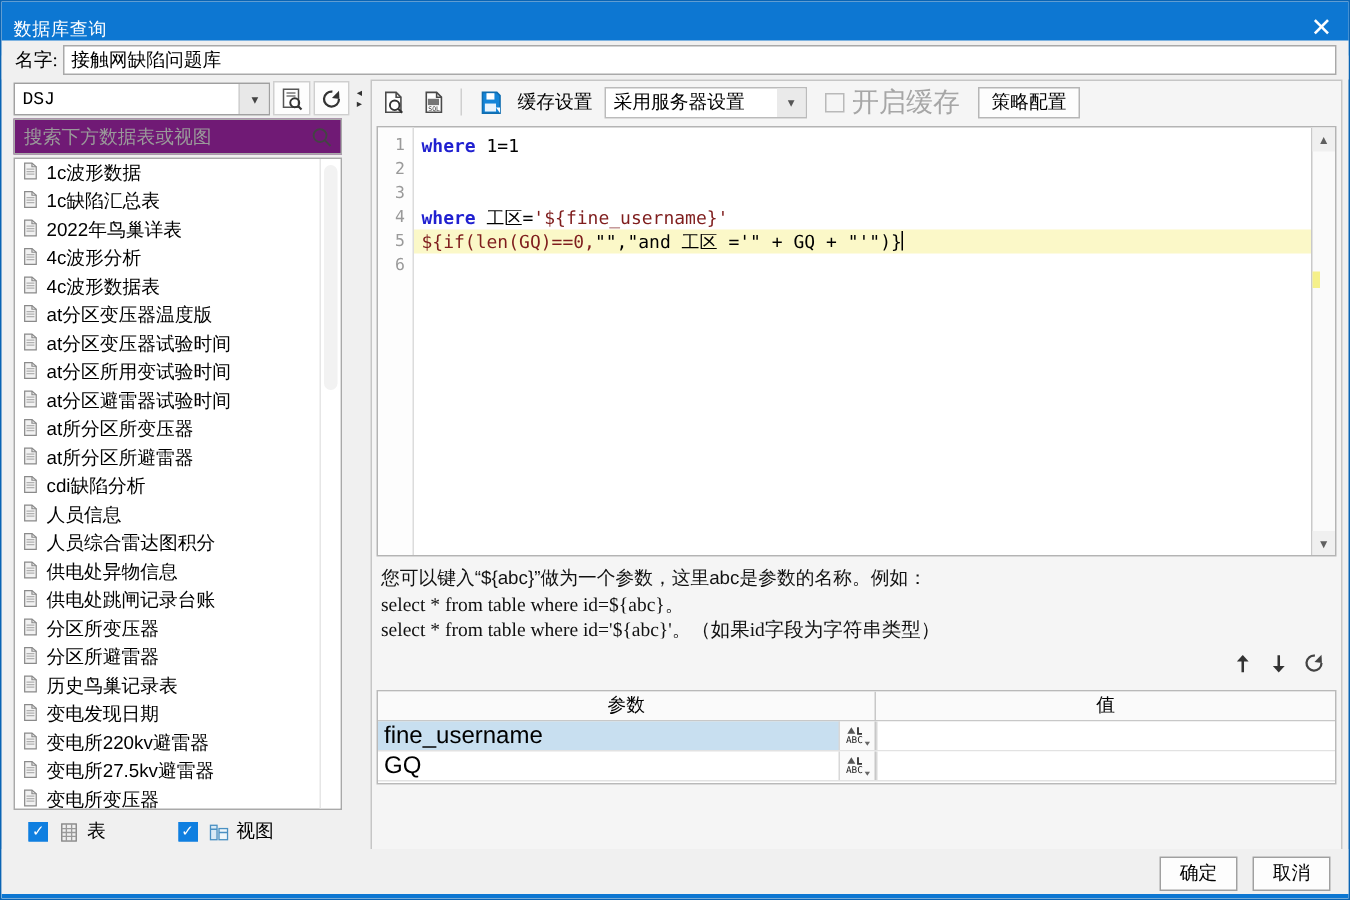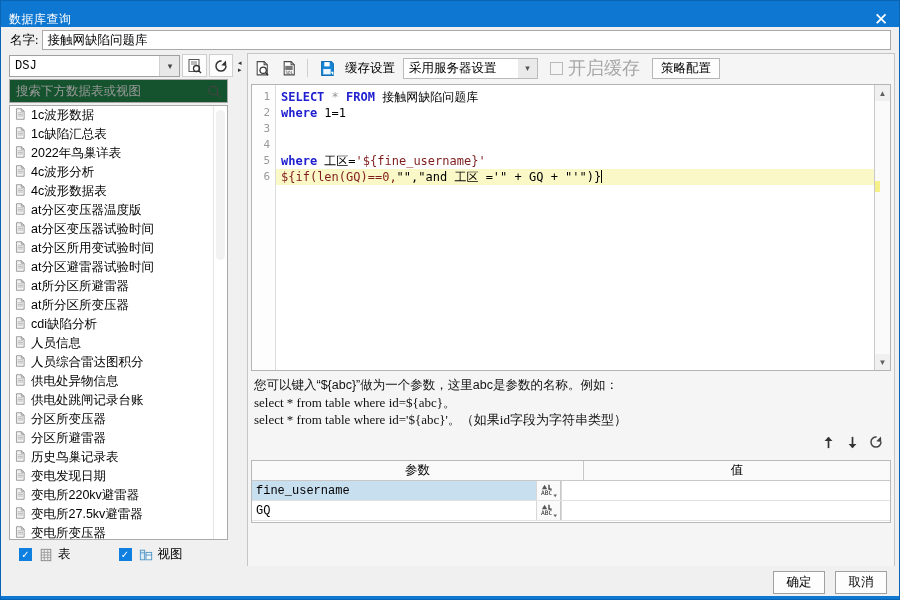--- a/index.html
+++ b/index.html
@@ -147,21 +147,21 @@
     justify-content: center;
     font-size: 7px;
     color: #333;
     cursor: pointer;
     line-height: 7px;
   }
   .search-row {
     position: absolute;
     left: 2px; top: 26px;
     width: 219px; height: 24px;
-    background: #14532d;
+    background: #701a75;
     border: 1px solid #a9a9a9;
     box-sizing: border-box;
     display: flex;
     align-items: center;
     gap: 40px;
   }
   .search-row .ph {
     flex: 1;
     padding-left: 6px;
     color: #9a9a9a;
@@ -447,25 +447,25 @@
     font-size: 12.5px;
   }
   .pt-row {
     display: flex;
     height: 20px;
     border-bottom: 1px solid #e2e2e2;
     box-sizing: border-box;
   }
   .pt-row.sel .c1 { background: #c8dff0; }
   .pt-row .c1 {
-    width: 285px;
+    width: 308px;
     padding-left: 4px;
     display: flex; align-items: center;
-    font-family: Liberation Mono, monospace;
-    font-size: 12px;
+    font-family: Liberation Sans, sans-serif;
+    font-size: 16px;
     box-sizing: border-box;
     border-right: 1px solid #d8d8d8;
   }
   .pt-row .ctype {
     width: 24px;
     background: #fafafa;
     border-right: 1px solid #c8c8c8;
     display: flex; align-items: center; justify-content: center;
     box-sizing: border-box;
     cursor: pointer;
@@ -655,31 +655,31 @@
             <span class="nm">at分区避雷器试验时间</span>
           </div>
           <div class="tl-item">
             <span><svg width="13" height="14" viewBox="0 0 16 16">
                 <path d="M3 1.5 h6 L12.5 4.5 V14.5 H3 Z" fill="#f2f2f2" stroke="#8a8a8a" stroke-width="1"></path>
                 <path d="M9 1.5 V4.5 H12.5" fill="none" stroke="#8a8a8a" stroke-width="1"></path>
                 <line x1="4.5" y1="6.5" x2="11" y2="6.5" stroke="#b0b0b0"></line>
                 <line x1="4.5" y1="8.5" x2="11" y2="8.5" stroke="#b0b0b0"></line>
                 <line x1="4.5" y1="10.5" x2="11" y2="10.5" stroke="#b0b0b0"></line>
               </svg></span>
+            <span class="nm">at所分区所变压器</span>
+          </div>
+          <div class="tl-item">
+            <span><svg width="13" height="14" viewBox="0 0 16 16">
+                <path d="M3 1.5 h6 L12.5 4.5 V14.5 H3 Z" fill="#f2f2f2" stroke="#8a8a8a" stroke-width="1"></path>
+                <path d="M9 1.5 V4.5 H12.5" fill="none" stroke="#8a8a8a" stroke-width="1"></path>
+                <line x1="4.5" y1="6.5" x2="11" y2="6.5" stroke="#b0b0b0"></line>
+                <line x1="4.5" y1="8.5" x2="11" y2="8.5" stroke="#b0b0b0"></line>
+                <line x1="4.5" y1="10.5" x2="11" y2="10.5" stroke="#b0b0b0"></line>
+              </svg></span>
             <span class="nm">at所分区所避雷器</span>
-          </div>
-          <div class="tl-item">
-            <span><svg width="13" height="14" viewBox="0 0 16 16">
-                <path d="M3 1.5 h6 L12.5 4.5 V14.5 H3 Z" fill="#f2f2f2" stroke="#8a8a8a" stroke-width="1"></path>
-                <path d="M9 1.5 V4.5 H12.5" fill="none" stroke="#8a8a8a" stroke-width="1"></path>
-                <line x1="4.5" y1="6.5" x2="11" y2="6.5" stroke="#b0b0b0"></line>
-                <line x1="4.5" y1="8.5" x2="11" y2="8.5" stroke="#b0b0b0"></line>
-                <line x1="4.5" y1="10.5" x2="11" y2="10.5" stroke="#b0b0b0"></line>
-              </svg></span>
-            <span class="nm">at所分区所变压器</span>
           </div>
           <div class="tl-item">
             <span><svg width="13" height="14" viewBox="0 0 16 16">
                 <path d="M3 1.5 h6 L12.5 4.5 V14.5 H3 Z" fill="#f2f2f2" stroke="#8a8a8a" stroke-width="1"></path>
                 <path d="M9 1.5 V4.5 H12.5" fill="none" stroke="#8a8a8a" stroke-width="1"></path>
                 <line x1="4.5" y1="6.5" x2="11" y2="6.5" stroke="#b0b0b0"></line>
                 <line x1="4.5" y1="8.5" x2="11" y2="8.5" stroke="#b0b0b0"></line>
                 <line x1="4.5" y1="10.5" x2="11" y2="10.5" stroke="#b0b0b0"></line>
               </svg></span>
             <span class="nm">cdi缺陷分析</span>
@@ -873,21 +873,20 @@
     <div class="editor">
       <div class="gutter" id="gutter">
           <div class="ln">1</div>
           <div class="ln">2</div>
           <div class="ln">3</div>
           <div class="ln">4</div>
           <div class="ln">5</div>
           <div class="ln">6</div>
         </div>
       <div class="code" id="code">
-          <div class="cl"><span class="kw">SELECT</span> <span class="op">*</span> <span class="kw">FROM</span> 接触网缺陷问题库</div>
           <div class="cl"><span class="kw">where</span> 1=1</div>
           <div class="cl">&nbsp;</div>
           <div class="cl">&nbsp;</div>
           <div class="cl"><span class="kw">where</span> 工区=<span class="st">'${fine_username}'</span></div>
           <div class="cl hl"><span class="fn">${if</span><span class="fn">(len(GQ)==0,</span>"","and 工区 ='" + GQ + "'")}<span class="caret"></span></div>
         </div>
       <div class="ed-scroll">
         <div class="arr">▲</div>
         <div class="ed-mark"></div>
         <div class="arr bottom">▼</div>

